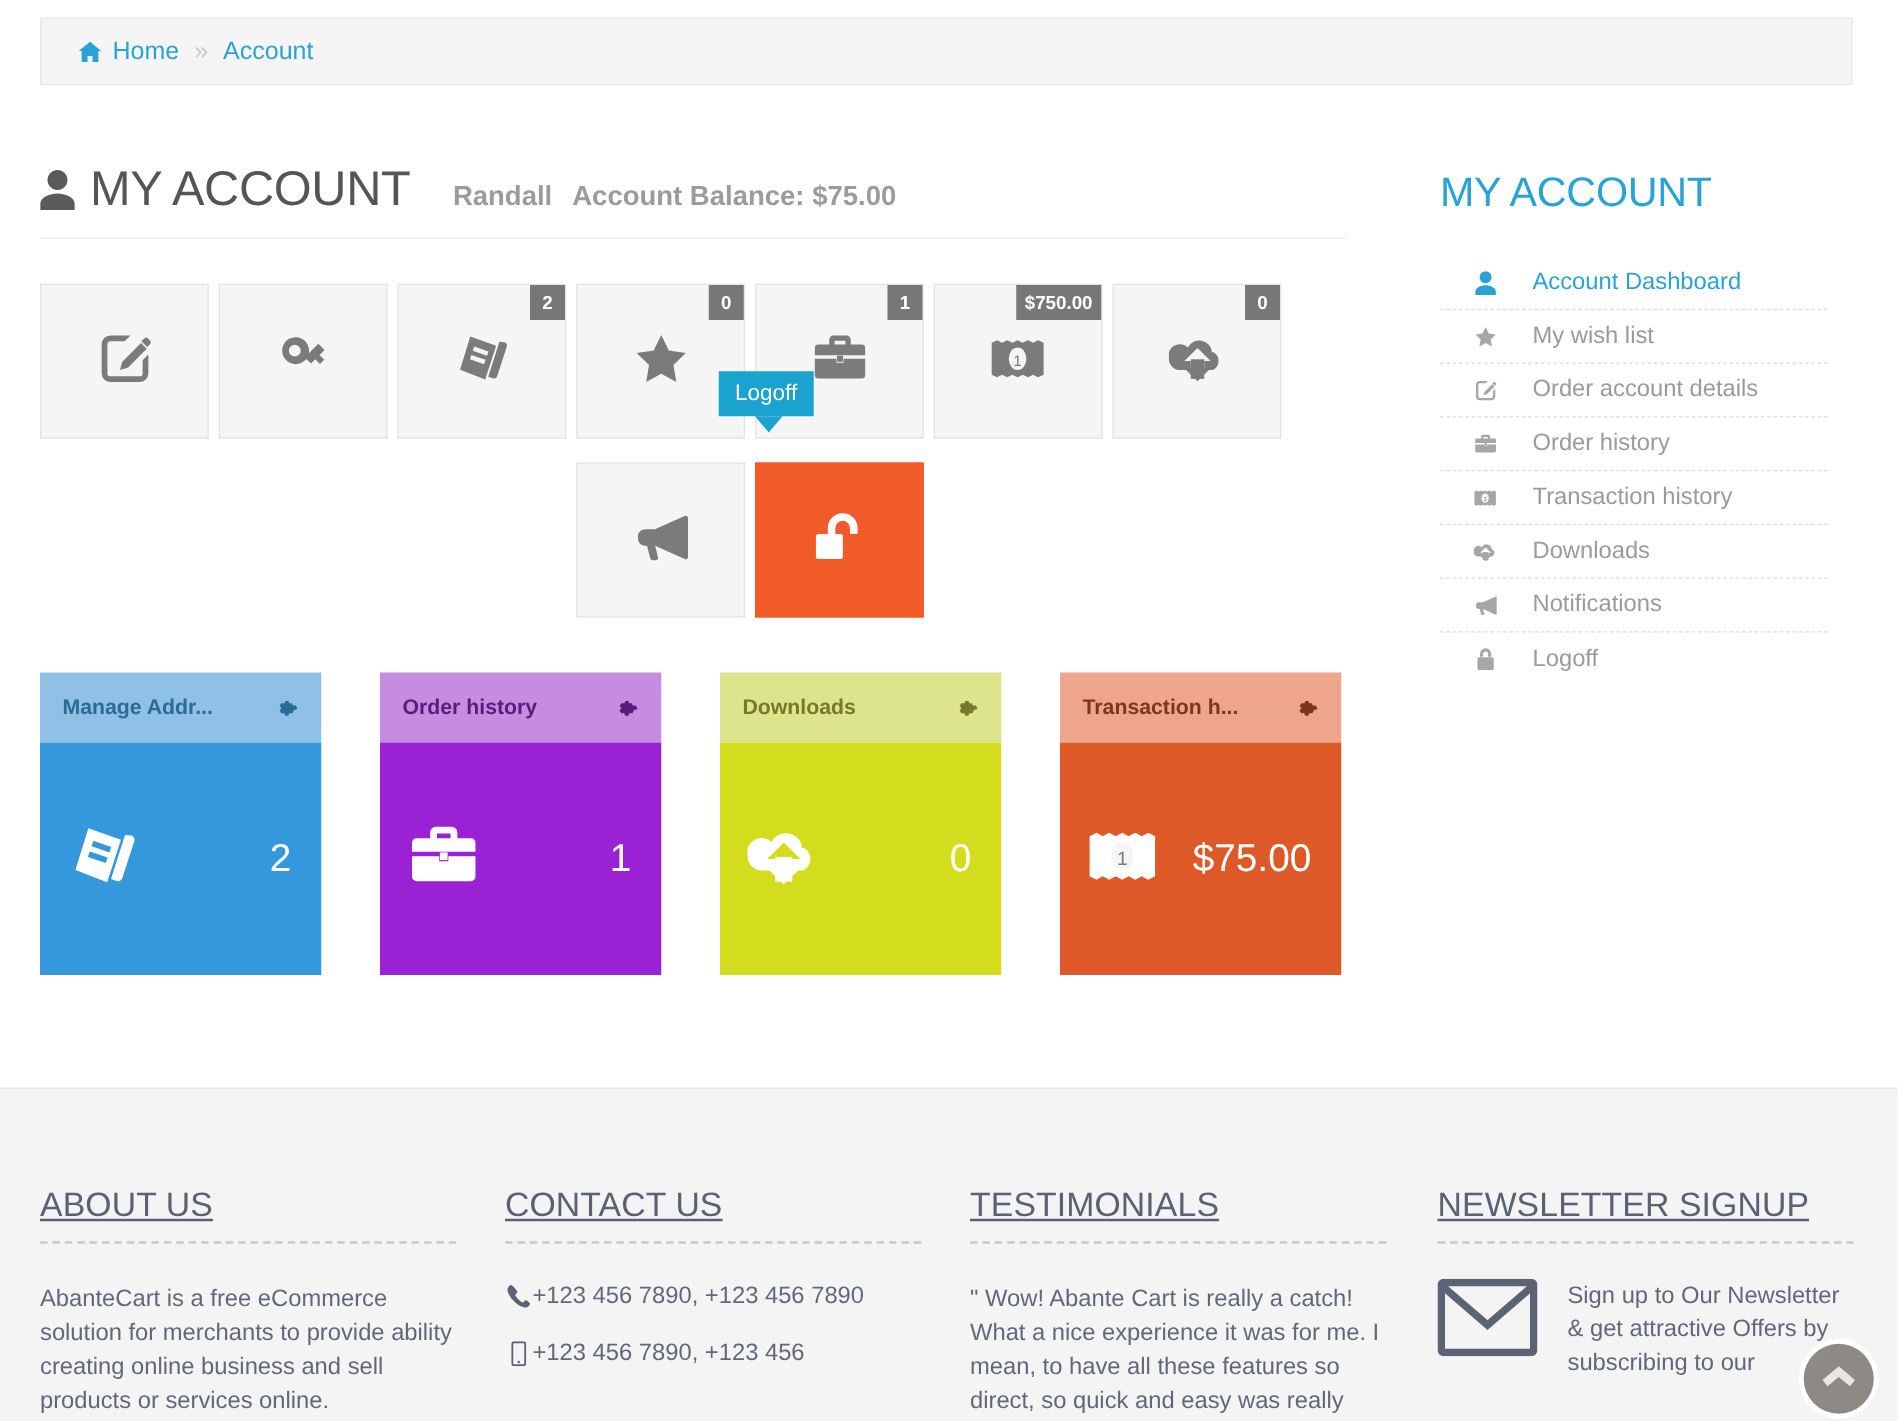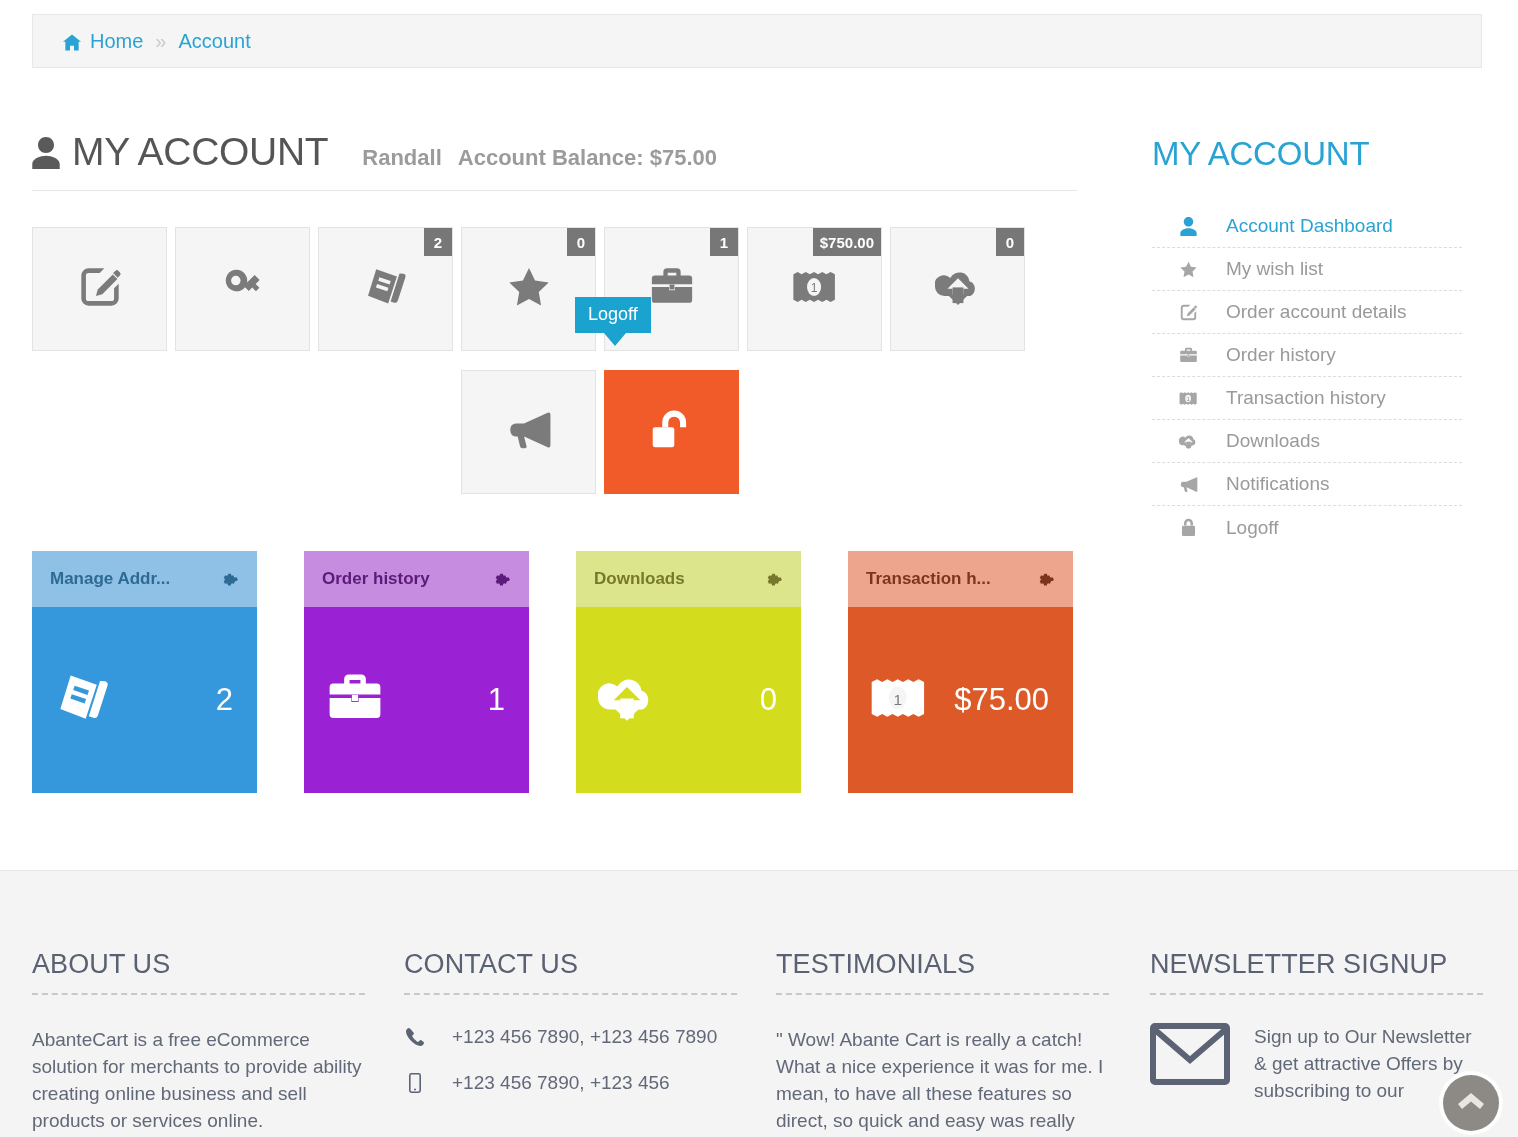--- a/index.html
+++ b/index.html
@@ -126,21 +126,21 @@
     border-top: 13px solid #19a3ce;
   }
 
   
   .stat-row {
     position: relative;
     margin-top: 36px;
     display: flex;
     gap: 47px;
   }
-  .stat-tile { width: 225px; margin-top: 13px; }
+  .stat-tile { width: 225px; }
   .stat-head {
     height: 56px;
     display: flex;
     align-items: center;
     justify-content: space-between;
     padding: 0 18px 0 18px;
     font-size: 17px;
     font-weight: bold;
   }
   .stat-head .ttl { overflow:hidden; white-space:nowrap; }
@@ -193,31 +193,31 @@
     width: 1518px; height: 267px;
     background: #f4f4f4;
     border-top: 1px solid #e6e6e6;
   }
   .fcol { position: absolute; top: 78px; width: 335px; }
   .fcol h3 {
     font-size: 27px;
     font-weight: 400;
     color: #596172;
     letter-spacing: 0.1px;
+    text-decoration: underline;
   }
   .fdash {
     margin-top: 13px;
     border-top: 2px dashed #c6c8cc;
     width: 333px;
   }
   .fbody { margin-top: 31px; font-size: 19px; line-height: 27px; color: #616878; }
   .contact-row {
     display: flex;
     align-items: center;
-    gap: 26px;
     margin-bottom: 24px;
     font-size: 19px;
     color: #616878;
   }
   .contact-row .c-ico { width: 22px; display:flex; justify-content:center; }
   .contact-row svg { fill: #5b6374; }
   .news-wrap { display: flex; gap: 24px; margin-top: 28px; }
   .news-wrap svg { fill: none; stroke: #5b6374; stroke-width: 6; flex: none; }
   .news-txt { font-size: 19px; line-height: 27px; color: #616878; }
 

